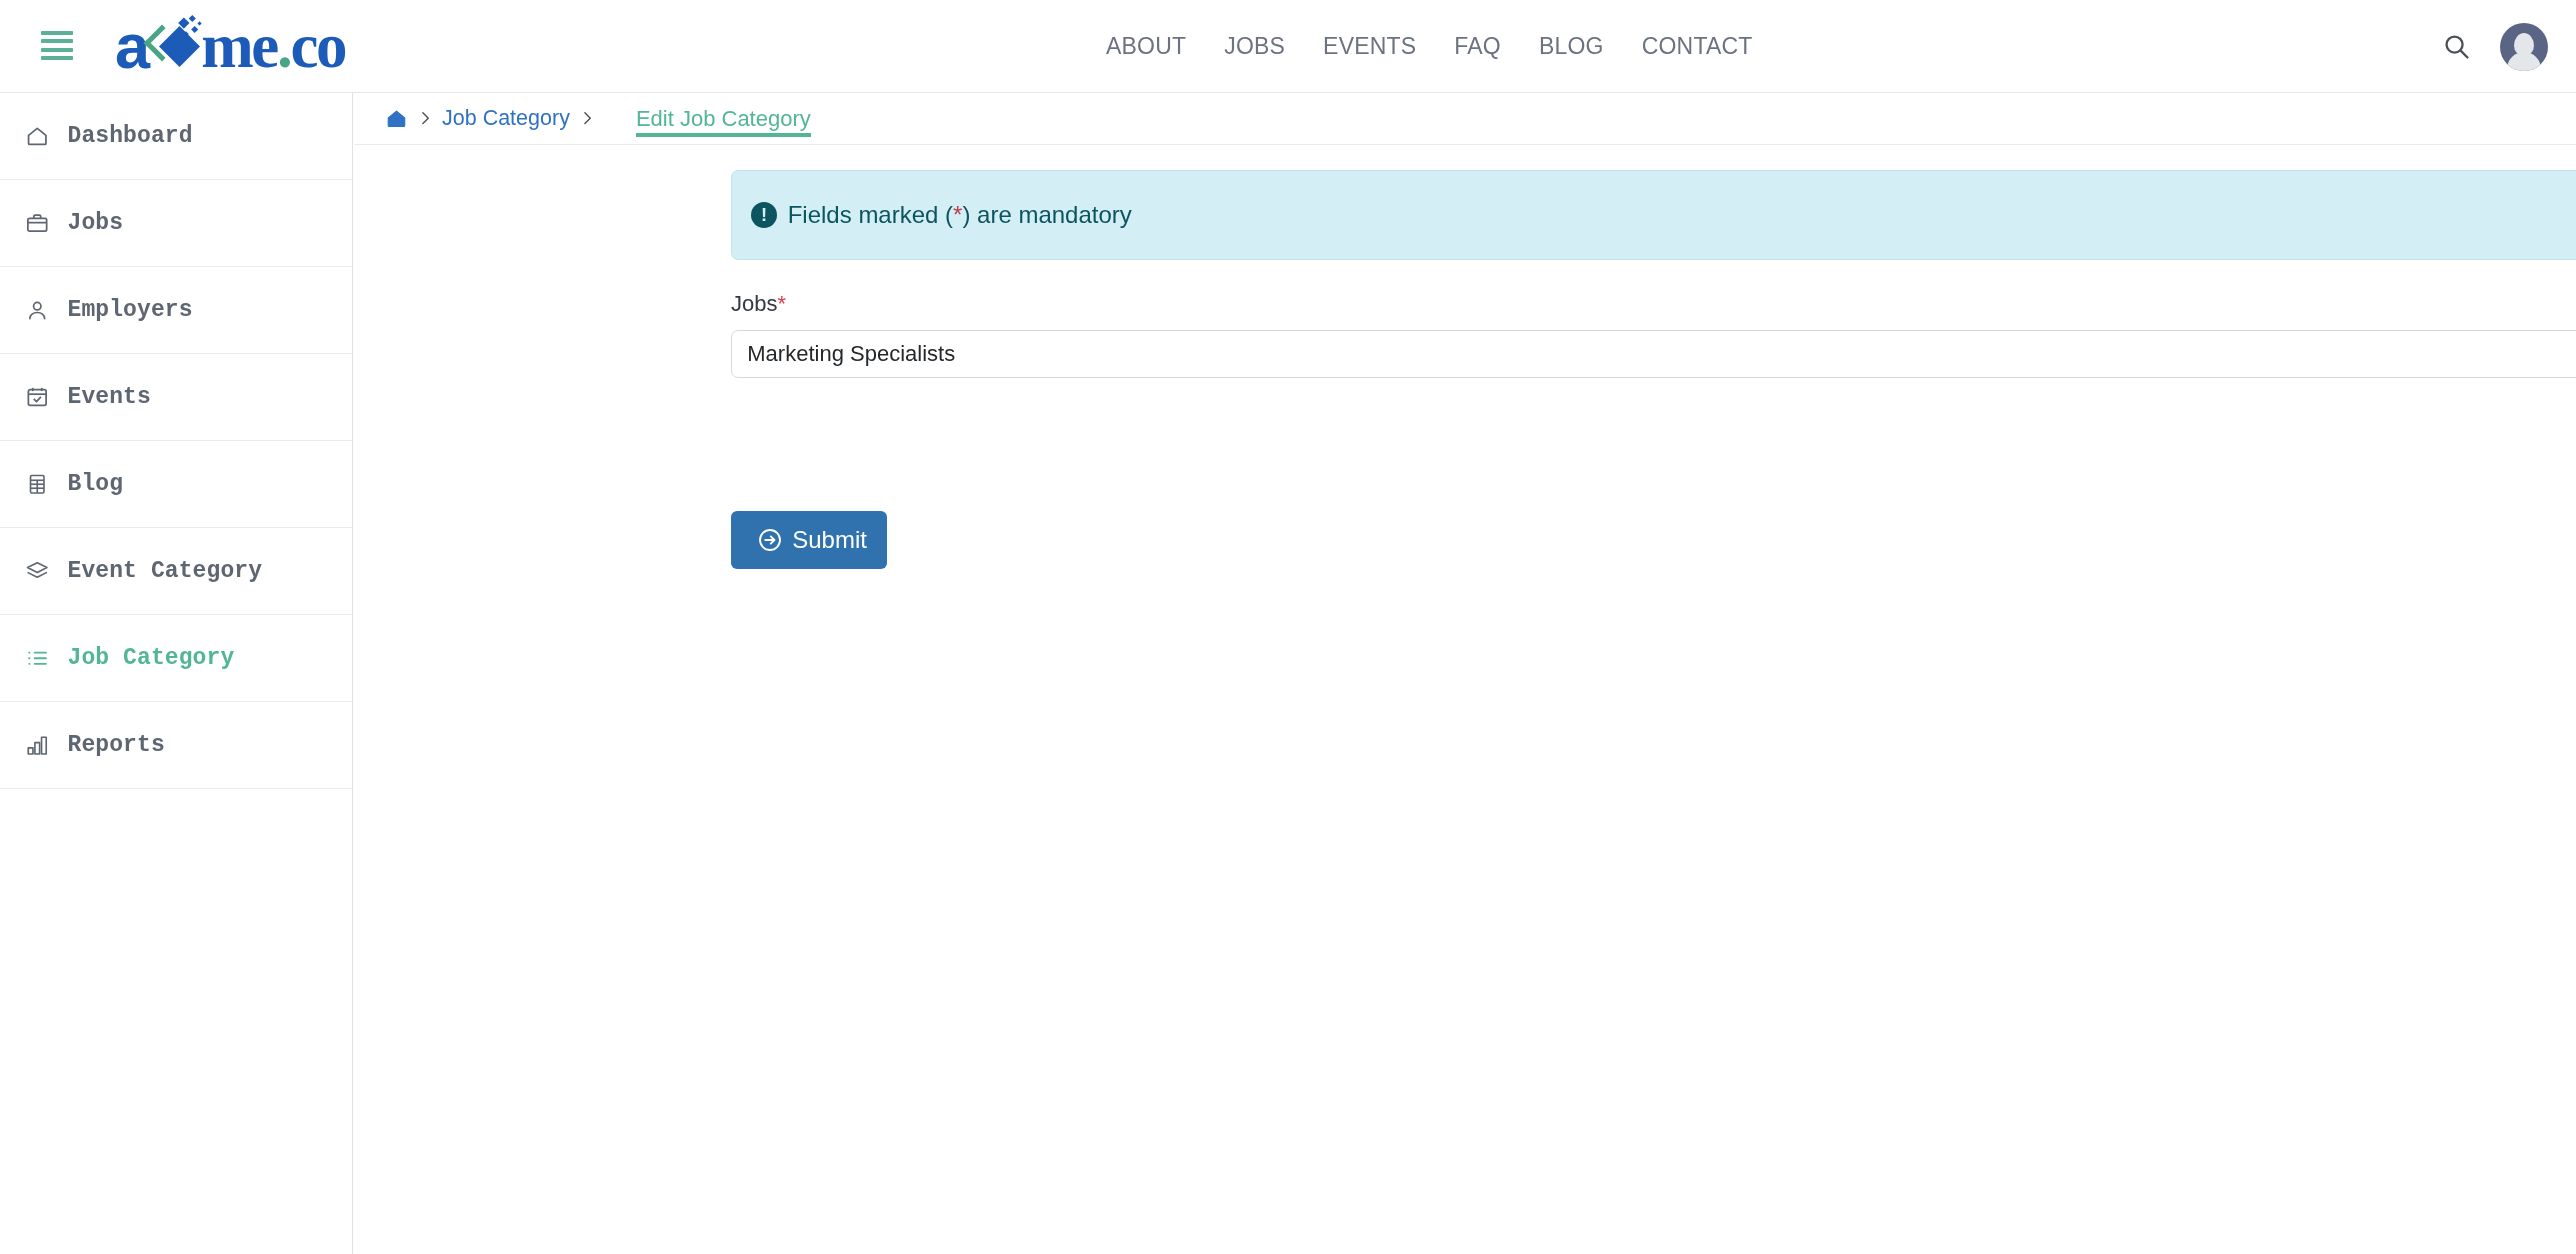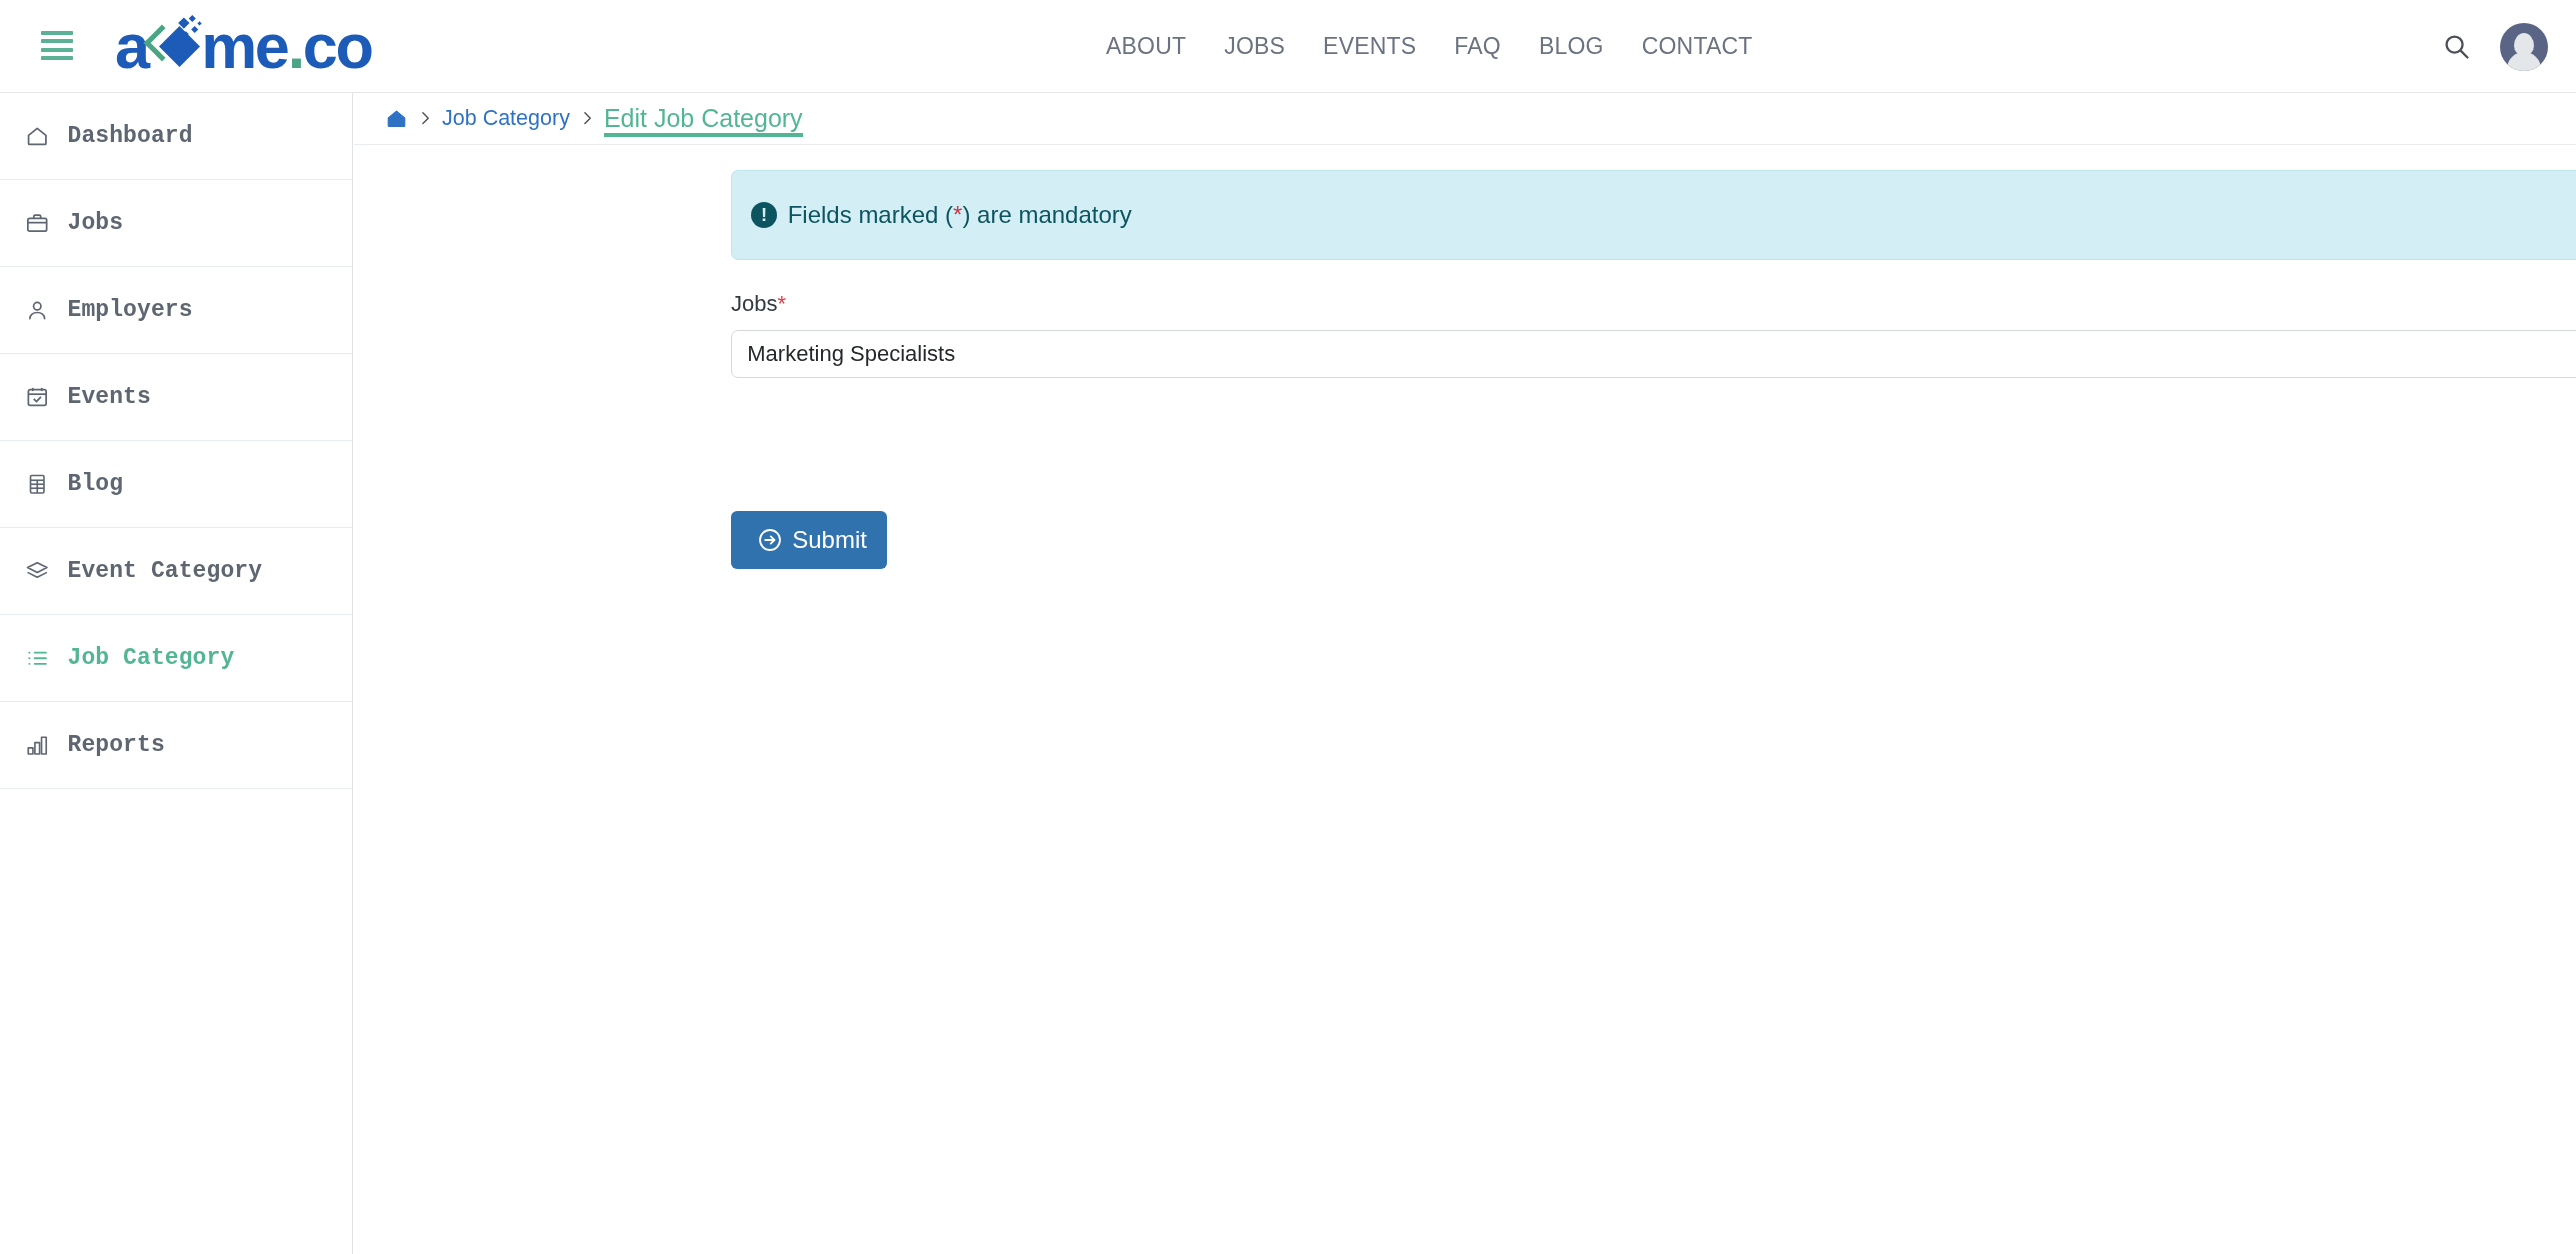--- a/index.html
+++ b/index.html
@@ -67,21 +67,21 @@
     width: 29px; height: 29px;
     background: #1d5bb8;
     transform: rotate(45deg);
   }
   .logo .mark .spk { position:absolute; background:#1d5bb8; transform:rotate(45deg); }
   .logo .mark .s1 { left:34px; top:4.6px; width:7.7px; height:7.7px; }
   .logo .mark .s2 { left:44px; top:1.5px; width:4.6px; height:4.6px; }
   .logo .mark .s3 { left:46px; top:12.3px; width:5.4px; height:5.4px; }
   .logo .mark .s4 { left:38px; top:17px; width:3.8px; height:3.8px; }
   .logo .mark .s5 { left:52px; top:7.7px; width:3.1px; height:3.1px; }
-  .logo .rest { font-family:Liberation Sans, sans-serif; font-weight:700; font-size:63px; letter-spacing:-2.3px;}
+  .logo .rest { font-family:Liberation Serif, serif; font-weight:700; font-size:63px; letter-spacing:-2.3px;}
   .logo .dot { color:#4aa585; }
 
   .mainnav {
     position: absolute;
     left: 1093px; top: 0;
     height: 93px;
     display: flex;
     align-items: center;
     gap: 12px;
   }
@@ -178,23 +178,23 @@
   .bc-sep {
     width: 34px; text-align:center;
     color: #4a4f54; font-size: 20px; font-weight: 300;
     display:flex; align-items:center; justify-content:center;
   }
   .bc-link {
     font-size: 21.5px; color: #2f72c4; text-decoration:none; cursor:pointer;
     white-space:nowrap;
   }
   .bc-current {
-    font-size: 25px; color: #52b695; white-space:nowrap;
+    font-size: 22px; color: #52b695; white-space:nowrap;
     position: relative; cursor: default;
-    height: 36px; display:flex; align-items:center;
+    height: 36px; display:flex; align-items:center;margin-left:32px;
   }
   .bc-current::after {
     content:""; position:absolute; left:0; bottom:0;
     width:100%; height:3.8px; background:#52b695;
   }
 
   .alert {
     position: absolute;
     left: 377px; top: 77px;
     width: 2176px; height: 90px;

